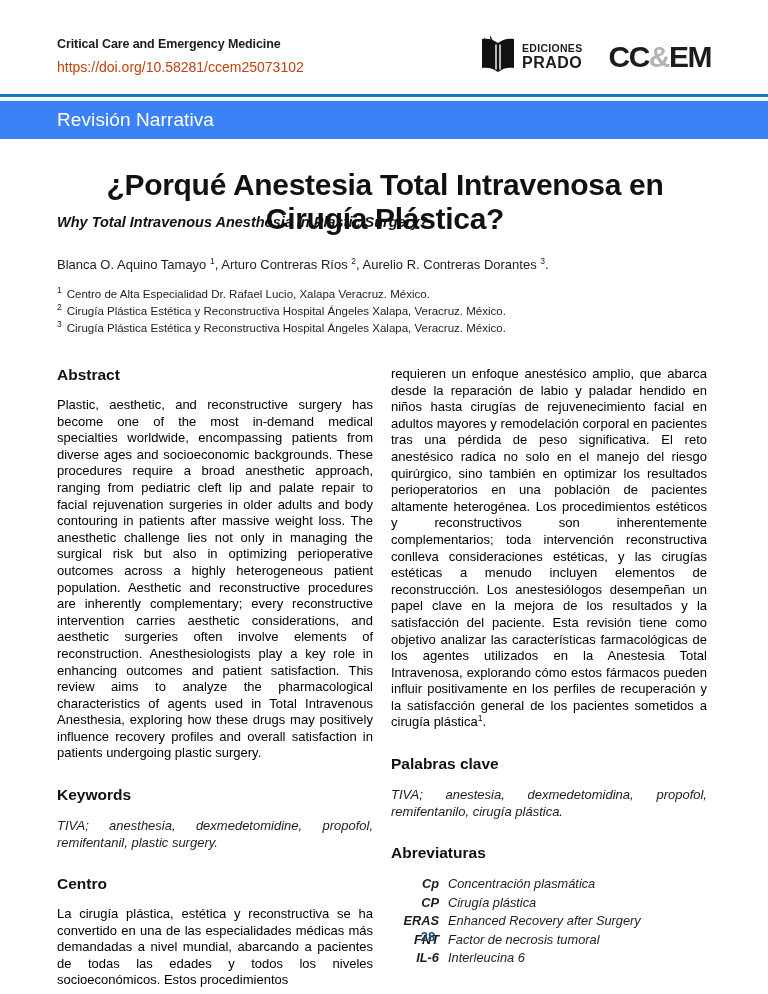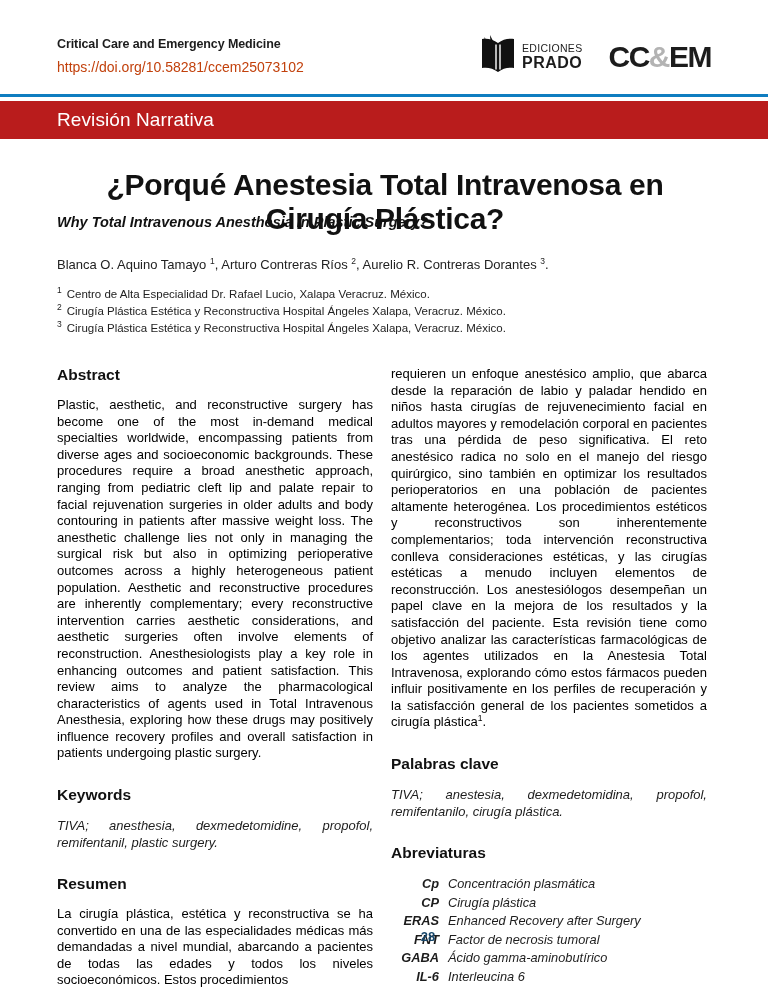--- a/index.html
+++ b/index.html
@@ -18,33 +18,33 @@
   .header {
     position: absolute; top: 34px; left: 57px; right: 57px;
     display: flex; justify-content: space-between; align-items: flex-end;
   }
   .journal-block { line-height: 1.55; }
   .journal-name { font-weight: bold; font-size: 12.5px; letter-spacing: -0.1px; }
   .journal-doi  { font-size: 14px; color: #c2410c; margin-top: 3px; }
   .logo-block { display: flex; align-items: center; gap: 26px; margin-top: 1px; }
   .prado { display: flex; align-items: center; gap: 5px; }
   .prado-text { line-height: 1; }
-  .prado-line1 { font-size: 10.5px; font-weight: normal; letter-spacing: 0.3px; }
+  .prado-line1 { font-size: 10.5px; font-weight: bold; letter-spacing: 0.3px; }
   .prado-line2 { font-size: 16px; font-weight: bold; letter-spacing: 0.5px; margin-top: 1px; }
   .ccem { font-size: 30px; font-weight: bold; letter-spacing: -1.5px; line-height: 1; }
   .ccem .amp { color: #b3b3b3; }
 
   
   .top-rule {
     position: absolute; top: 94px; left: 0; width: 768px; height: 3px;
     background: #0f7dc0;
   }
   .banner {
     position: absolute; top: 101px; left: 0; width: 768px; height: 38px;
-    background: #b91c1c; display: flex; align-items: center;
+    background: #3b82f6; display: flex; align-items: center;
   }
   .banner-label {
     color: #ffffff; font-size: 19px; padding-left: 57px; letter-spacing: 0.1px;
   }
 
   
   .title {
     position: absolute; top: 168px; left: 57px; width: 656px;
     font-size: 30px; font-weight: bold; letter-spacing: -0.3px; color: #111; text-align: center;
   }
@@ -139,21 +139,21 @@
 
   <div class="columns">
 
     <div class="col">
       <h2 class="sec-heading">Abstract</h2>
       <p class="body-par">Plastic, aesthetic, and reconstructive surgery has become one of the most in-demand medical specialties worldwide, encompassing patients from diverse ages and socioeconomic backgrounds. These procedures require a broad anesthetic approach, ranging from pediatric cleft lip and palate repair to facial rejuvenation surgeries in older adults and body contouring in patients after massive weight loss. The anesthetic challenge lies not only in managing the surgical risk but also in optimizing perioperative outcomes across a highly heterogeneous patient population. Aesthetic and reconstructive procedures are inherently complementary; every reconstructive intervention carries aesthetic considerations, and aesthetic surgeries often involve elements of reconstruction. Anesthesiologists play a key role in enhancing outcomes and patient satisfaction. This review aims to analyze the pharmacological characteristics of agents used in Total Intravenous Anesthesia, exploring how these drugs may positively influence recovery profiles and overall satisfaction in patients undergoing plastic surgery.</p>
       <div class="gap-lg"></div>
       <h2 class="sec-heading">Keywords</h2>
       <p class="italic-par">TIVA; anesthesia, dexmedetomidine, propofol, remifentanil, plastic surgery.</p>
       <div class="gap-lg"></div>
-      <h2 class="sec-heading">Resumen</h2>
+      <h2 class="sec-heading">Centro</h2>
       <p class="body-par">La cirugía plástica, estética y reconstructiva se ha convertido en una de las especialidades médicas más demandadas a nivel mundial, abarcando a pacientes de todas las edades y todos los niveles socioeconómicos. Estos procedimientos</p>
     </div>
 
     <div class="col">
       <p class="body-par"><span>requieren un enfoque anestésico amplio, que abarca desde la reparación de labio y paladar hendido en niños hasta cirugías de rejuvenecimiento facial en adultos mayores y remodelación corporal en pacientes tras una pérdida de peso significativa. El reto anestésico radica no solo en el manejo del riesgo quirúrgico, sino también en optimizar los resultados perioperatorios en una población de pacientes altamente heterogénea. Los procedimientos estéticos y reconstructivos son inherentemente complementarios; toda intervención reconstructiva conlleva consideraciones estéticas, y las cirugías estéticas a menudo incluyen elementos de reconstrucción. Los anestesiólogos desempeñan un papel clave en la mejora de los resultados y la satisfacción del paciente. Esta revisión tiene como objetivo analizar las características farmacológicas de los agentes utilizados en la Anestesia Total Intravenosa, explorando cómo estos fármacos pueden influir positivamente en los perfiles de recuperación y la satisfacción general de los pacientes sometidos a cirugía plástica</span><sup class="ref-sup">1</sup><span>.</span></p>
       <div class="gap-lg"></div>
       <h2 class="sec-heading">Palabras clave</h2>
       <p class="italic-par">TIVA; anestesia, dexmedetomidina, propofol, remifentanilo, cirugía plástica.</p>
       <div class="gap-lg"></div>
       <h2 class="sec-heading">Abreviaturas</h2>
@@ -168,24 +168,20 @@
           </div>
         <div class="abbr-row">
             <span class="abbr-term">ERAS</span>
             <span class="abbr-def">Enhanced Recovery after Surgery</span>
           </div>
         <div class="abbr-row">
             <span class="abbr-term">FNT</span>
             <span class="abbr-def">Factor de necrosis tumoral</span>
           </div>
         <div class="abbr-row">
-            <span class="abbr-term">GABA</span>
-            <span class="abbr-def">Ácido gamma-aminobutírico</span>
-          </div>
-        <div class="abbr-row">
             <span class="abbr-term">IL-6</span>
             <span class="abbr-def">Interleucina 6</span>
           </div>
       </div>
     </div>
   </div>
 
   <div class="footer-page">28</div>
 
 </div>

